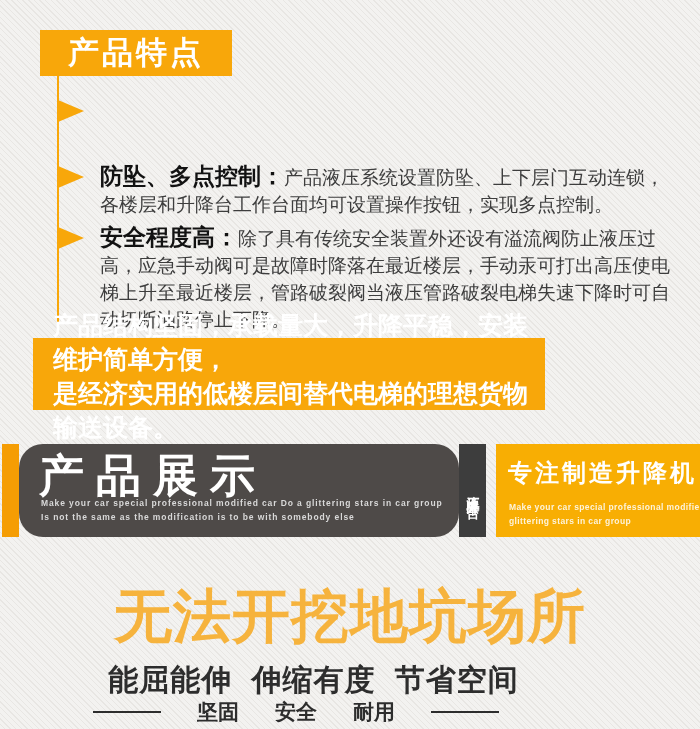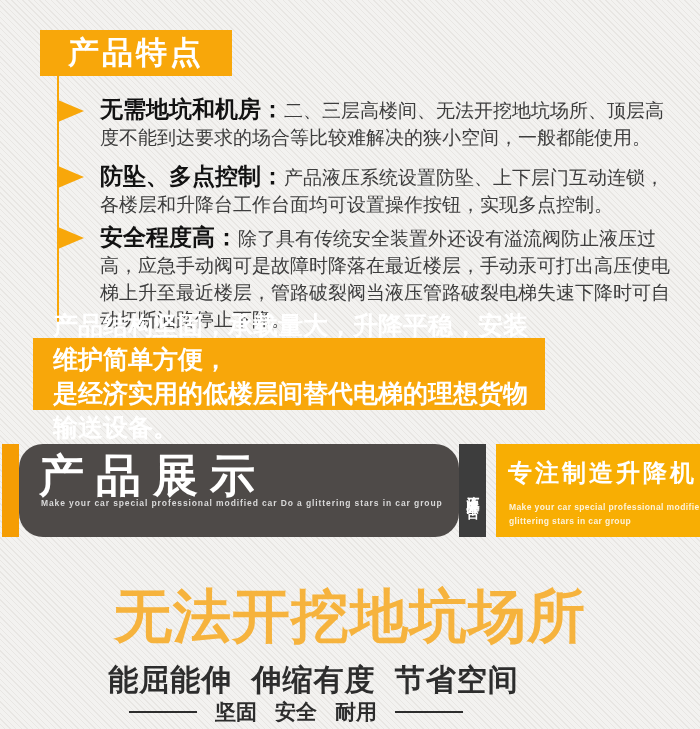--- a/index.html
+++ b/index.html
@@ -69,57 +69,57 @@
   .hero-title {
     position:absolute; left:0; top:578px; width:700px; text-align:center;
     font-size:58px; font-weight:800; color:#f6b33d; letter-spacing:1px; white-space:nowrap;
   }
   .hero-tagline {
     position:absolute; left:0; top:660px; width:627px; text-align:center;
     font-size:30px; font-weight:bold; color:#2d2d2d; letter-spacing:1px; word-spacing:10px; white-space:nowrap;
   }
   .hero-keywords {
     position:absolute; left:0; top:698px; width:592px;
-    display:flex; align-items:center; justify-content:center; gap:18px;
+    display:flex; align-items:center; justify-content:center; gap:36px;
     font-size:21px; font-weight:bold; color:#2d2d2d;
   }
   .kw-line { width:68px; height:0; border-top:2px solid #2d2d2d; }
   .kw { white-space:nowrap; }
 </style>
 </head>
 <body>
 
 <div class="page">
 
   <div class="badge">
     <span>产品特点</span>
   </div>
   <div class="connector"></div>
 
   <div class="tri tri1"></div>
   <div class="tri tri2"></div>
   <div class="tri tri3"></div>
 
-  <p class="bullet b1"><span class="lead">无需地坑和机房：</span><span>二、三层高楼间、无法开挖地坑场所、顶层高度不能到达要求的场合等比较难解决的狭小空间，一般都能使用。</span></p>
 
   <p class="bullet b2"><span class="lead">防坠、多点控制：</span><span>产品液压系统设置防坠、上下层门互动连锁，各楼层和升降台工作台面均可设置操作按钮，实现多点控制。</span></p>
 
   <p class="bullet b3"><span class="lead">安全程度高：</span><span>除了具有传统安全装置外还设有溢流阀防止液压过高，应急手动阀可是故障时降落在最近楼层，手动汞可打出高压使电梯上升至最近楼层，管路破裂阀当液压管路破裂电梯失速下降时可自动切断油路停止下降。</span></p>
 
   <div class="summary-box">
     <div>产品结构坚固，承载量大，升降平稳，安装维护简单方便，</div>
     <div>是经济实用的低楼层间替代电梯的理想货物输送设备。</div>
   </div>
 
   <div class="banner">
     <div class="banner-accent"></div>
     <div class="banner-dark">
       <div class="banner-title">产品展示</div>
       <div class="banner-sub">
         <div>Make your car special professional modified car Do a glittering stars in car group</div>
+        <div>Is not the same as the modification is to be with somebody else</div>
       </div>
     </div>
     <div class="banner-vertical">
       <span>液压升降平台</span>
     </div>
     <div class="banner-right">
       <div class="banner-right-title">专注制造升降机</div>
       <div class="banner-right-sub">
         <div>Make your car special professional modified car Do a</div>
         <div>glittering stars in car group</div>

